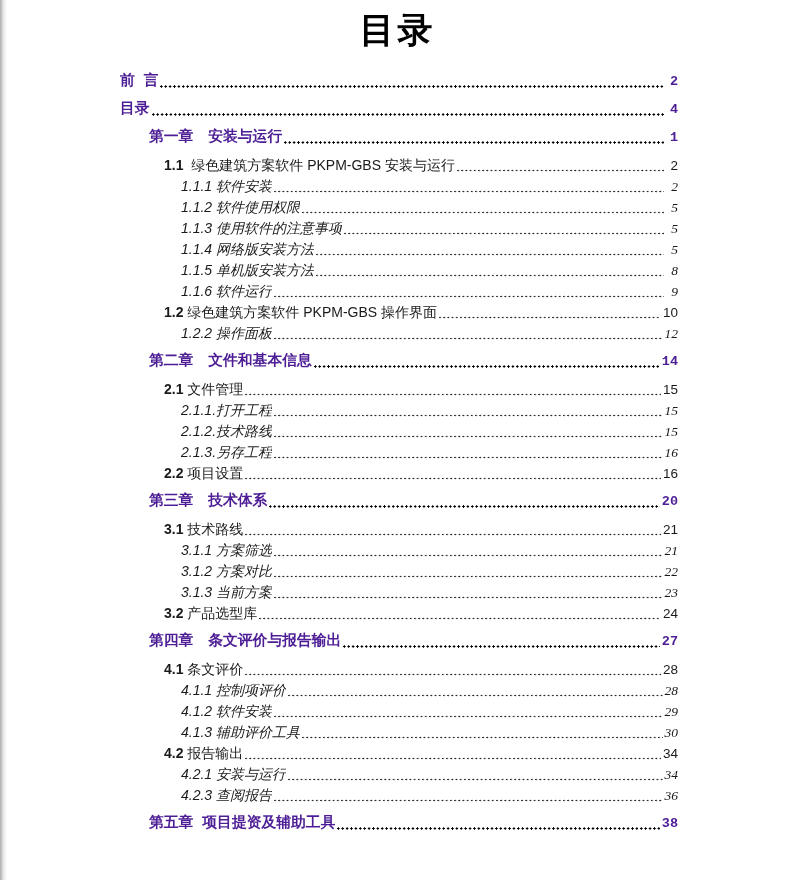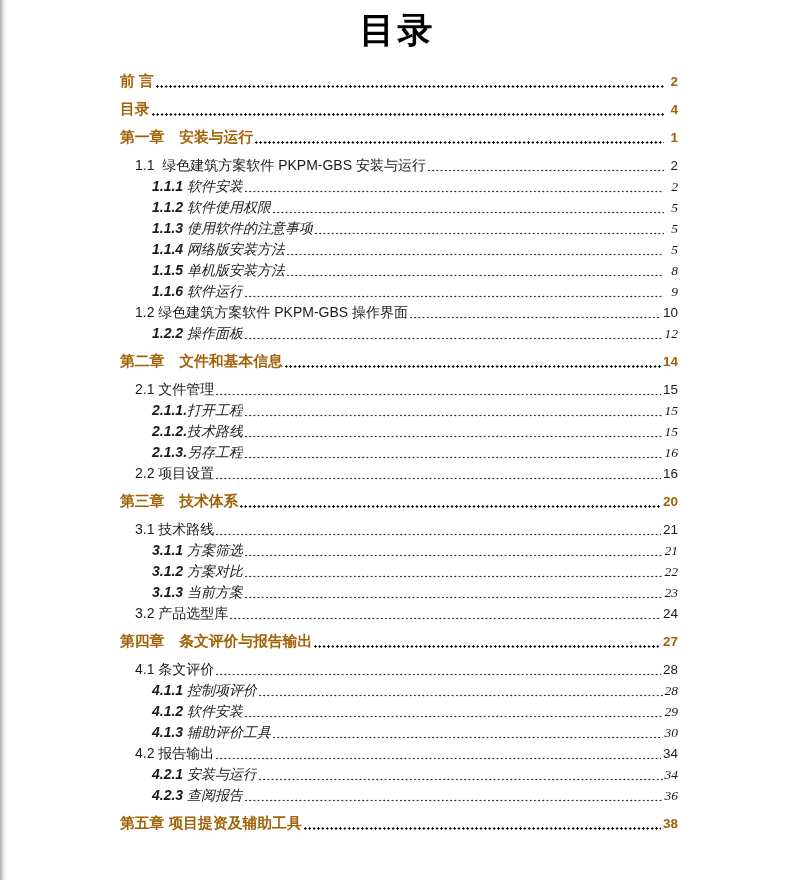--- a/index.html
+++ b/index.html
@@ -31,55 +31,56 @@
     margin-left:120px;
     width:558px;
   }
   .toc-row {
     display:flex;
     align-items:baseline;
     line-height:21px;
     font-size:14px;
     white-space:nowrap;
   }
-  .toc-row .num  { font-weight:bold; white-space:pre; flex:0 0 auto; }
+  .toc-row .num  { font-weight:bold; white-space:pre; flex:0 0 auto;margin-left:29px; }
   .toc-row .text { flex:0 1 auto; overflow:hidden; }
   .toc-row .leader {
     flex:1 1 12px;
     align-self:flex-end;
     height:3px;
     margin:0 2px 4px 2px;
     background-image:radial-gradient(circle at 1.1px 1.5px, #2b2b2b 0.85px, transparent 1.05px);
     background-size:4.2px 3px;
     background-repeat:repeat-x;
   }
   .toc-row .page-num {
     flex:0 0 auto;
     min-width:12px;
     text-align:right;
     font-size:13.5px;
   }
   .level-1 {
     font-weight:bold;
     font-size:14.8px;
-    color:#a16207;
+    color:#4c1d95;
     margin:7px 0;
+    font-family:Liberation Mono, monospace;
   }
   .level-1 .leader {
     background-image:radial-gradient(circle at 1.2px 1.5px, #000 1px, transparent 1.2px);
     background-size:4.4px 3px;
   }
   .level-2 { padding-left:15px; }
-  .level-2 .num { font-weight:normal; }
+  .level-2 .num { font-weight:bold; }
   .level-3 {
     padding-left:32px;
     font-style:italic;
     font-family:"Liberation Serif", serif;
   }
-  .level-3 .num { font-weight:bold; font-family:"Liberation Sans", sans-serif; }
+  .level-3 .num { font-weight:normal; font-family:"Liberation Sans", sans-serif; }
 </style>
 </head>
 <body>
 
 <div class="edge-strip"></div>
 
 <h1 class="doc-title">目录</h1>
 
 <div class="toc">
     <div class="toc-row level-1">

